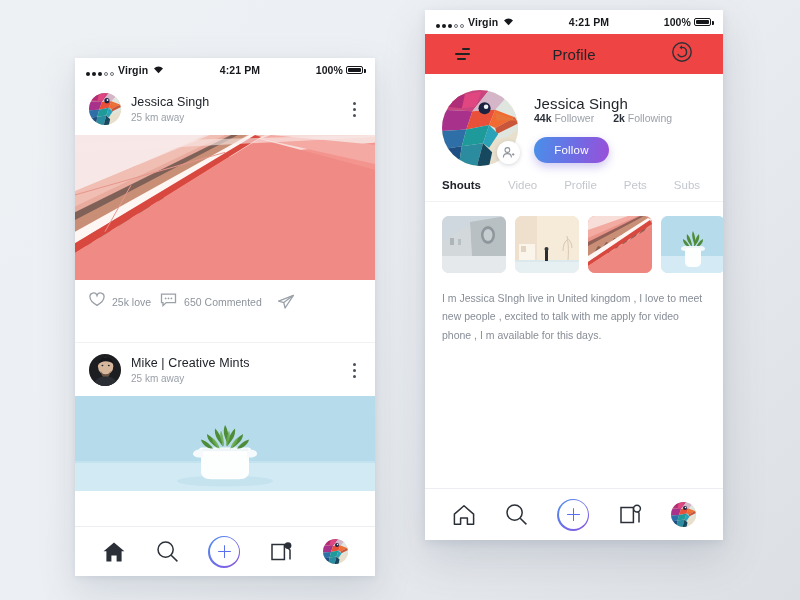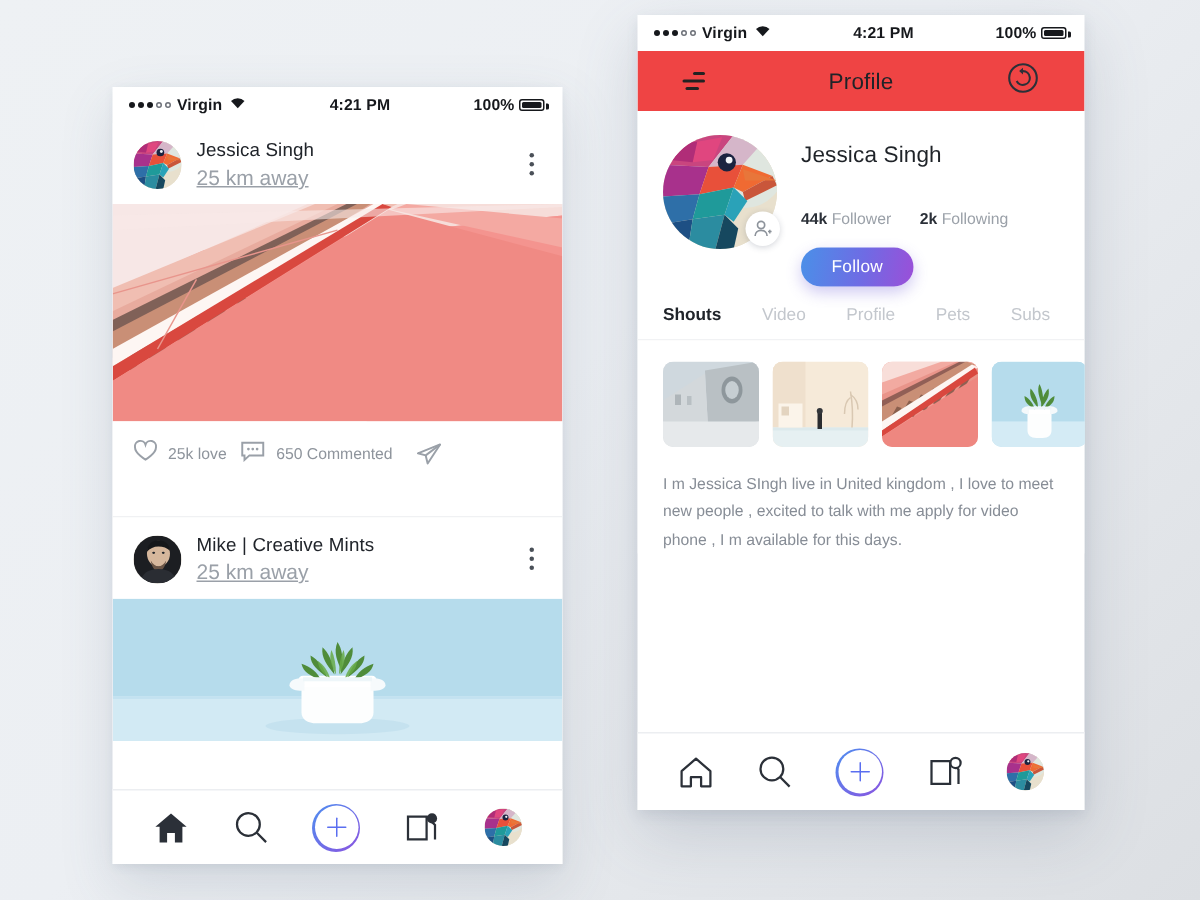--- a/index.html
+++ b/index.html
@@ -24,21 +24,21 @@
     left:425px; top:10px; width:298px; height:530px;
     box-shadow:0 16px 40px rgba(80,95,120,.20), 0 3px 8px rgba(80,95,120,.12);
   }
 
   
   .statusbar {
     height:24px; display:flex; align-items:center;
     padding:0 12px 0 11px; font-size:10.5px; color:#16181c;
     font-weight:bold; letter-spacing:.1px;
   }
-  .sb-left { display:flex; align-items:center; gap:4px; }
+  .sb-left { display:flex; align-items:flex-end; gap:4px; }
   .dots { display:flex; gap:2px; align-items:center; }
   .dots i { width:4px; height:4px; border-radius:50%; background:#16181c; display:block; }
   .dots i.off { background:transparent; border:1px solid #6c7078; width:4px; height:4px; }
   .carrier { font-size:10.5px; font-weight:bold; }
   .wifi { margin-left:1px; }
   .sb-mid { flex:1; text-align:center; font-size:10.5px; font-weight:bold; }
   .sb-right { display:flex; align-items:center; gap:3px; }
   .batt {
     width:17px; height:8.5px; border:1px solid #16181c; border-radius:2px;
     position:relative; padding:1px;
@@ -66,21 +66,21 @@
   .filtico { width:17px; height:13px; position:relative; }
   .filtico b { position:absolute; height:2.2px; background:#222; border-radius:1px; display:block; }
   .filtico b:nth-child(1){ top:0; left:7px; width:8px; }
   .filtico b:nth-child(2){ top:5px; left:0; width:15px; }
   .filtico b:nth-child(3){ top:10px; left:2px; width:9px; }
 
   
   .post-head { display:flex; align-items:center; padding:11px 14px 10px; background:#fff; }
   .post-head .meta { margin-left:10px; flex:1; }
   .post-name { font-size:12.5px; color:#20242a; letter-spacing:.1px; }
-  .post-sub { font-size:14px; color:#9aa0a8; margin-top:3px;text-decoration:underline; }
+  .post-sub { font-size:10px; color:#9aa0a8; margin-top:3px; }
   .kebab { display:flex; flex-direction:column; gap:3px; padding:3px 5px; cursor:pointer; }
   .kebab i { width:3px; height:3px; border-radius:50%; background:#4a5058; display:block; }
 
   .avatar { border-radius:50%; overflow:hidden; flex:none; background:#e7e0cf; }
   .avatar svg { display:block; width:100%; height:100%; }
 
   
   .photo { width:100%; position:relative; overflow:hidden; }
   .photo svg { display:block; width:100%; height:100%; }
 
@@ -125,21 +125,21 @@
   .prof-top { display:flex; padding:16px 17px 0; background:#fff; }
   .prof-av-wrap { position:relative; width:76px; height:76px; flex:none; }
   .prof-av { width:76px; height:76px; border-radius:50%; overflow:hidden; background:#e9e2d1; }
   .av-badge {
     position:absolute; right:-2px; bottom:2px; width:23px; height:23px;
     border-radius:50%; background:#fff; box-shadow:0 1px 4px rgba(60,70,90,.22);
     display:flex; align-items:center; justify-content:center;
   }
   .prof-info { margin-left:16px; padding-top:5px; }
   .prof-name { font-size:15px; color:#1f2328; letter-spacing:.1px; }
-  .prof-stats { display:flex; gap:19px; margin-top:28px; font-size:10.5px; color:#9aa0a8; }
+  .prof-stats { display:flex; gap:19px; margin-top:0; font-size:10.5px; color:#9aa0a8; }
   .prof-stats b { color:#2b3038; font-weight:bold; }
   .follow-btn {
     margin-top:13px; width:75px; height:26px; border-radius:13px; border:none;
     background:linear-gradient(100deg,#4a90e8 0%,#6f6be4 55%,#9b4fd8 100%);
     color:#fff; font-size:11.5px; font-family:"Liberation Sans",sans-serif;
     cursor:pointer; box-shadow:0 4px 10px rgba(110,90,215,.33);
     letter-spacing:.2px;
   }
 
   .prof-rows { padding:22px 17px 0; background:#fff; }

